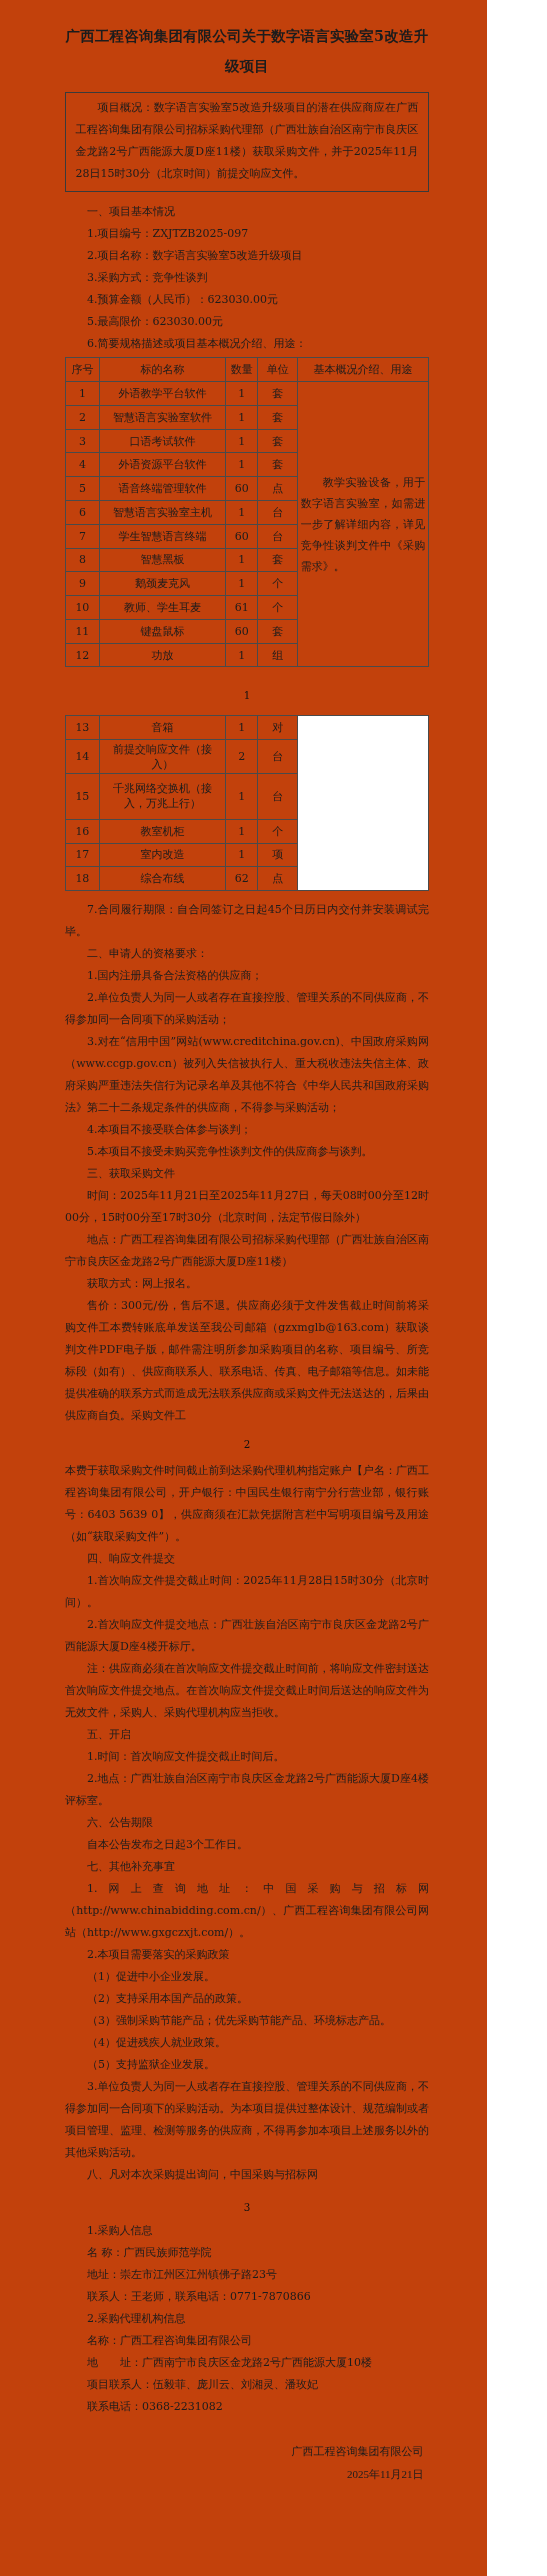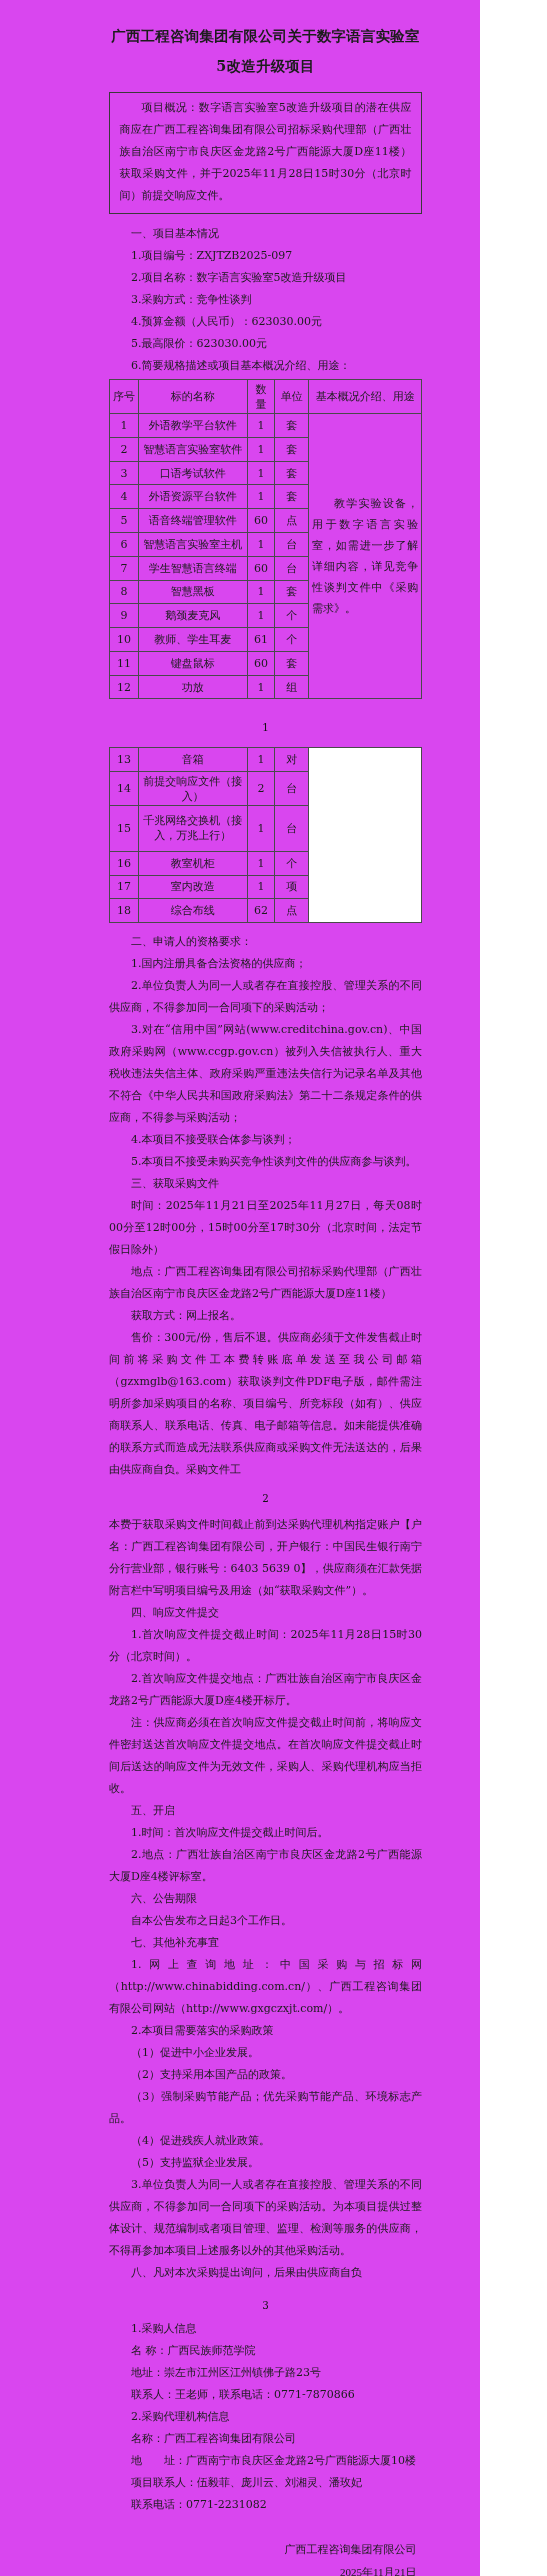--- a/index.html
+++ b/index.html
@@ -2,21 +2,21 @@
 <html style="font-size:11px"><head>
 <meta charset="utf-8">
 <style>
   html,body { margin:0; padding:0; background:#ffffff; }
   body {
     width:548px;
     font-family:"DejaVu Serif","Liberation Serif",serif;
     color:#1c1c1c;
     -webkit-font-smoothing:antialiased;
   }
-  .doc { width:436px; height:2576px; overflow:hidden; background:#d946ef;padding-left:44px; }
+  .doc { width:487px; height:2576px; overflow:hidden; background:#c2410c; }
   .content { padding:0 58px 0 65px; }
 
   .title-wrap { margin-top:20.5px; }
   .title-line {
     font-weight:bold; font-size:14.4px; line-height:30px;
     text-align:center; letter-spacing:0.3px;
   }
 
   .overview-box {
     margin:11px 0 8.2px 0;
@@ -221,20 +221,21 @@
           <tr>
             <td>18</td>
             <td>综合布线</td>
             <td>62</td>
             <td>点</td>
           </tr>
         </tbody>
       </table>
 
       <div style="margin-top:8.2px">
+        <p class="para">7.合同履行期限：自合同签订之日起45个日历日内交付并安装调试完毕。</p>
         <p class="para">二、申请人的资格要求：</p>
         <p class="para">1.国内注册具备合法资格的供应商；</p>
         <p class="para">2.单位负责人为同一人或者存在直接控股、管理关系的不同供应商，不得参加同一合同项下的采购活动；</p>
         <p class="para">3.对在“信用中国”网站(www.creditchina.gov.cn)、中国政府采购网（www.ccgp.gov.cn）被列入失信被执行人、重大税收违法失信主体、政府采购严重违法失信行为记录名单及其他不符合《中华人民共和国政府采购法》第二十二条规定条件的供应商，不得参与采购活动；</p>
         <p class="para">4.本项目不接受联合体参与谈判；</p>
         <p class="para">5.本项目不接受未购买竞争性谈判文件的供应商参与谈判。</p>
         <p class="para">三、获取采购文件</p>
         <p class="para">时间：2025年11月21日至2025年11月27日，每天08时00分至12时00分，15时00分至17时30分（北京时间，法定节假日除外）</p>
         <p class="para">地点：广西工程咨询集团有限公司招标采购代理部（广西壮族自治区南宁市良庆区金龙路2号广西能源大厦D座11楼）</p>
         <p class="para">获取方式：网上报名。</p>
@@ -257,35 +258,35 @@
       <p class="para">自本公告发布之日起3个工作日。</p>
       <p class="para">七、其他补充事宜</p>
       <p class="para">1.网上查询地址：中国采购与招标网（http://www.chinabidding.com.cn/）、广西工程咨询集团有限公司网站（http://www.gxgczxjt.com/）。</p>
       <p class="para">2.本项目需要落实的采购政策</p>
       <p class="para">（1）促进中小企业发展。</p>
       <p class="para">（2）支持采用本国产品的政策。</p>
       <p class="para">（3）强制采购节能产品；优先采购节能产品、环境标志产品。</p>
       <p class="para">（4）促进残疾人就业政策。</p>
       <p class="para">（5）支持监狱企业发展。</p>
       <p class="para">3.单位负责人为同一人或者存在直接控股、管理关系的不同供应商，不得参加同一合同项下的采购活动。为本项目提供过整体设计、规范编制或者项目管理、监理、检测等服务的供应商，不得再参加本项目上述服务以外的其他采购活动。</p>
-      <p class="para">八、凡对本次采购提出询问，后果由供应商自负</p>
+      <p class="para">八、凡对本次采购提出询问，中国采购与招标网</p>
 
       <div class="page-num pn3">3</div>
     </div>
 
     <div>
       <p class="para">1.采购人信息</p>
       <p class="para">名 称：广西民族师范学院</p>
       <p class="para">地址：崇左市江州区江州镇佛子路23号</p>
       <p class="para">联系人：王老师，联系电话：0771-7870866</p>
       <p class="para">2.采购代理机构信息</p>
       <p class="para">名称：广西工程咨询集团有限公司</p>
       <p class="para">地　　址：广西南宁市良庆区金龙路2号广西能源大厦10楼</p>
       <p class="para">项目联系人：伍毅菲、庞川云、刘湘灵、潘玫妃</p>
-      <p class="para">联系电话：0771-2231082</p>
+      <p class="para">联系电话：0368-2231082</p>
 
       <div class="sig-block">
         <p class="sig-line">广西工程咨询集团有限公司</p>
         <p class="sig-line">2025年11月21日</p>
       </div>
 
     </div>
 
   </div>
 </div>

